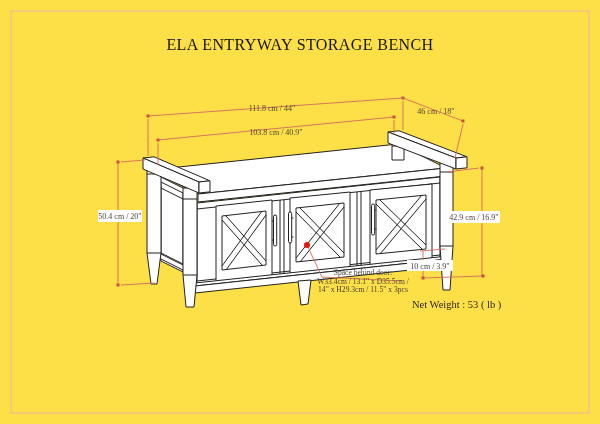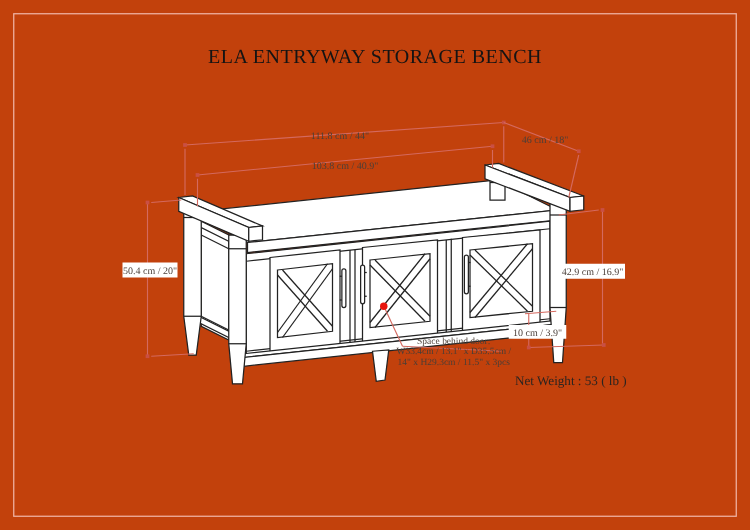--- a/index.html
+++ b/index.html
@@ -1,16 +1,16 @@
 <!DOCTYPE html>
 <html><head>
 <meta charset="utf-8">
 <style>
   html,body{margin:0;padding:0;background:#ffffff;}
-  #stage{position:relative;width:600px;height:424px;background:#c2410c;overflow:hidden;}
+  #stage{position:relative;width:600px;height:424px;background:#fde047;overflow:hidden;}
   svg{display:block;}
   .blk{stroke:#222222;stroke-width:1;fill:none;stroke-linejoin:miter;stroke-linecap:butt;}
   .blkf{stroke:#222222;stroke-width:1;fill:#ffffff;stroke-linejoin:miter;}
   .dim{stroke:#d4695f;stroke-width:0.9;fill:none;}
   .dot{fill:#c94f44;stroke:none;}
   .dimtxt{font-family:"Liberation Serif","DejaVu Serif",serif;font-size:8px;fill:#4a3f39;}
   .notetxt{font-family:"Liberation Serif","DejaVu Serif",serif;font-size:7.6px;fill:#4a3e36;}
   .nettxt{font-family:"Liberation Serif","DejaVu Serif",serif;font-size:10.5px;fill:#2b2420;}
   .titletxt{font-family:"Liberation Serif","DejaVu Serif",serif;font-size:16px;fill:#141414;letter-spacing:0.4px;}
   .wbg{fill:#ffffff;stroke:none;}

